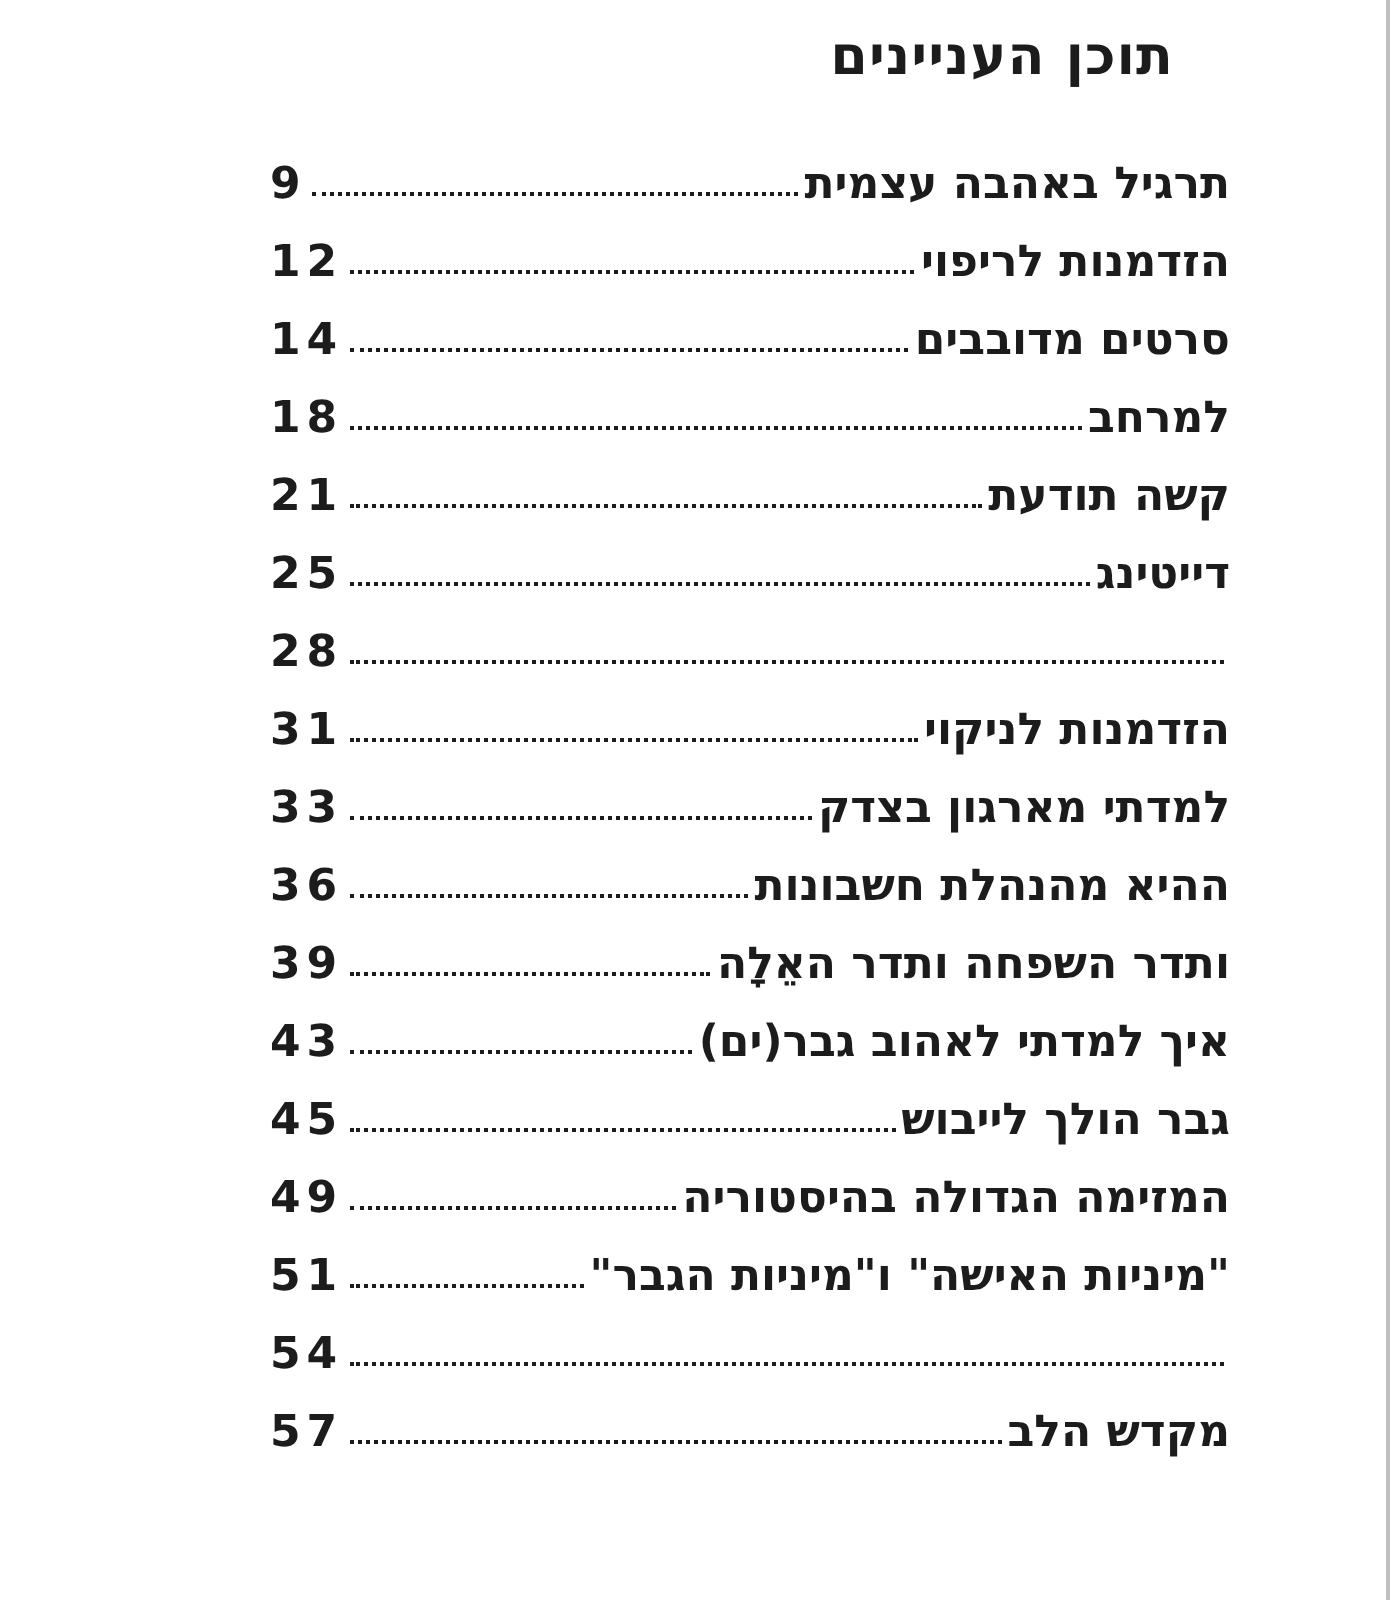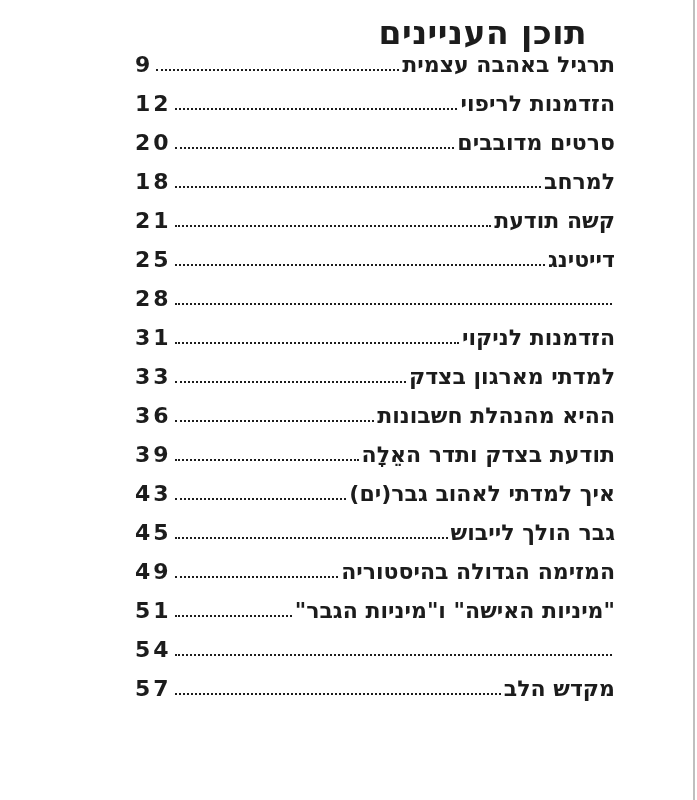--- a/index.html
+++ b/index.html
@@ -25,23 +25,24 @@
     right: 2px;
     width: 2px;
     height: 100%;
     background: var(--edge, #bfbfbf);
   }
   h1.toc-heading {
     direction: rtl;
     text-align: left; 
     text-align: right;
     padding: 13px 110px 0 0;
-    font-size: 33px;
+    font-size: 27px;
     font-weight: bold;
     letter-spacing: 0.5px;
+    margin-bottom: 36px;
   }
   .toc {
     padding: 0 82px 0 135px;
   }
   .toc-row {
     display: flex;
     direction: rtl;
     align-items: baseline;
     margin-bottom: 14px;
     font-size: 22px;
@@ -80,21 +81,21 @@
 
   <div class="toc-row">
     <span class="toc-title">הזדמנות לריפוי</span>
     <span class="leader"></span>
     <span class="toc-num">12</span>
   </div>
 
   <div class="toc-row">
     <span class="toc-title">סרטים מדובבים</span>
     <span class="leader"></span>
-    <span class="toc-num">20</span>
+    <span class="toc-num">14</span>
   </div>
 
   <div class="toc-row">
     <span class="toc-title">למרחב</span>
     <span class="leader"></span>
     <span class="toc-num">18</span>
   </div>
 
   <div class="toc-row">
     <span class="toc-title">קשה תודעת</span>
@@ -125,21 +126,21 @@
     <span class="toc-num">33</span>
   </div>
 
   <div class="toc-row">
     <span class="toc-title">ההיא מהנהלת חשבונות</span>
     <span class="leader"></span>
     <span class="toc-num">36</span>
   </div>
 
   <div class="toc-row">
-    <span class="toc-title">תודעת בצדק ותדר האֵלָה</span>
+    <span class="toc-title">ותדר השפחה ותדר האֵלָה</span>
     <span class="leader"></span>
     <span class="toc-num">39</span>
   </div>
 
   <div class="toc-row">
     <span class="toc-title">איך למדתי לאהוב גבר(ים)</span>
     <span class="leader"></span>
     <span class="toc-num">43</span>
   </div>
 

